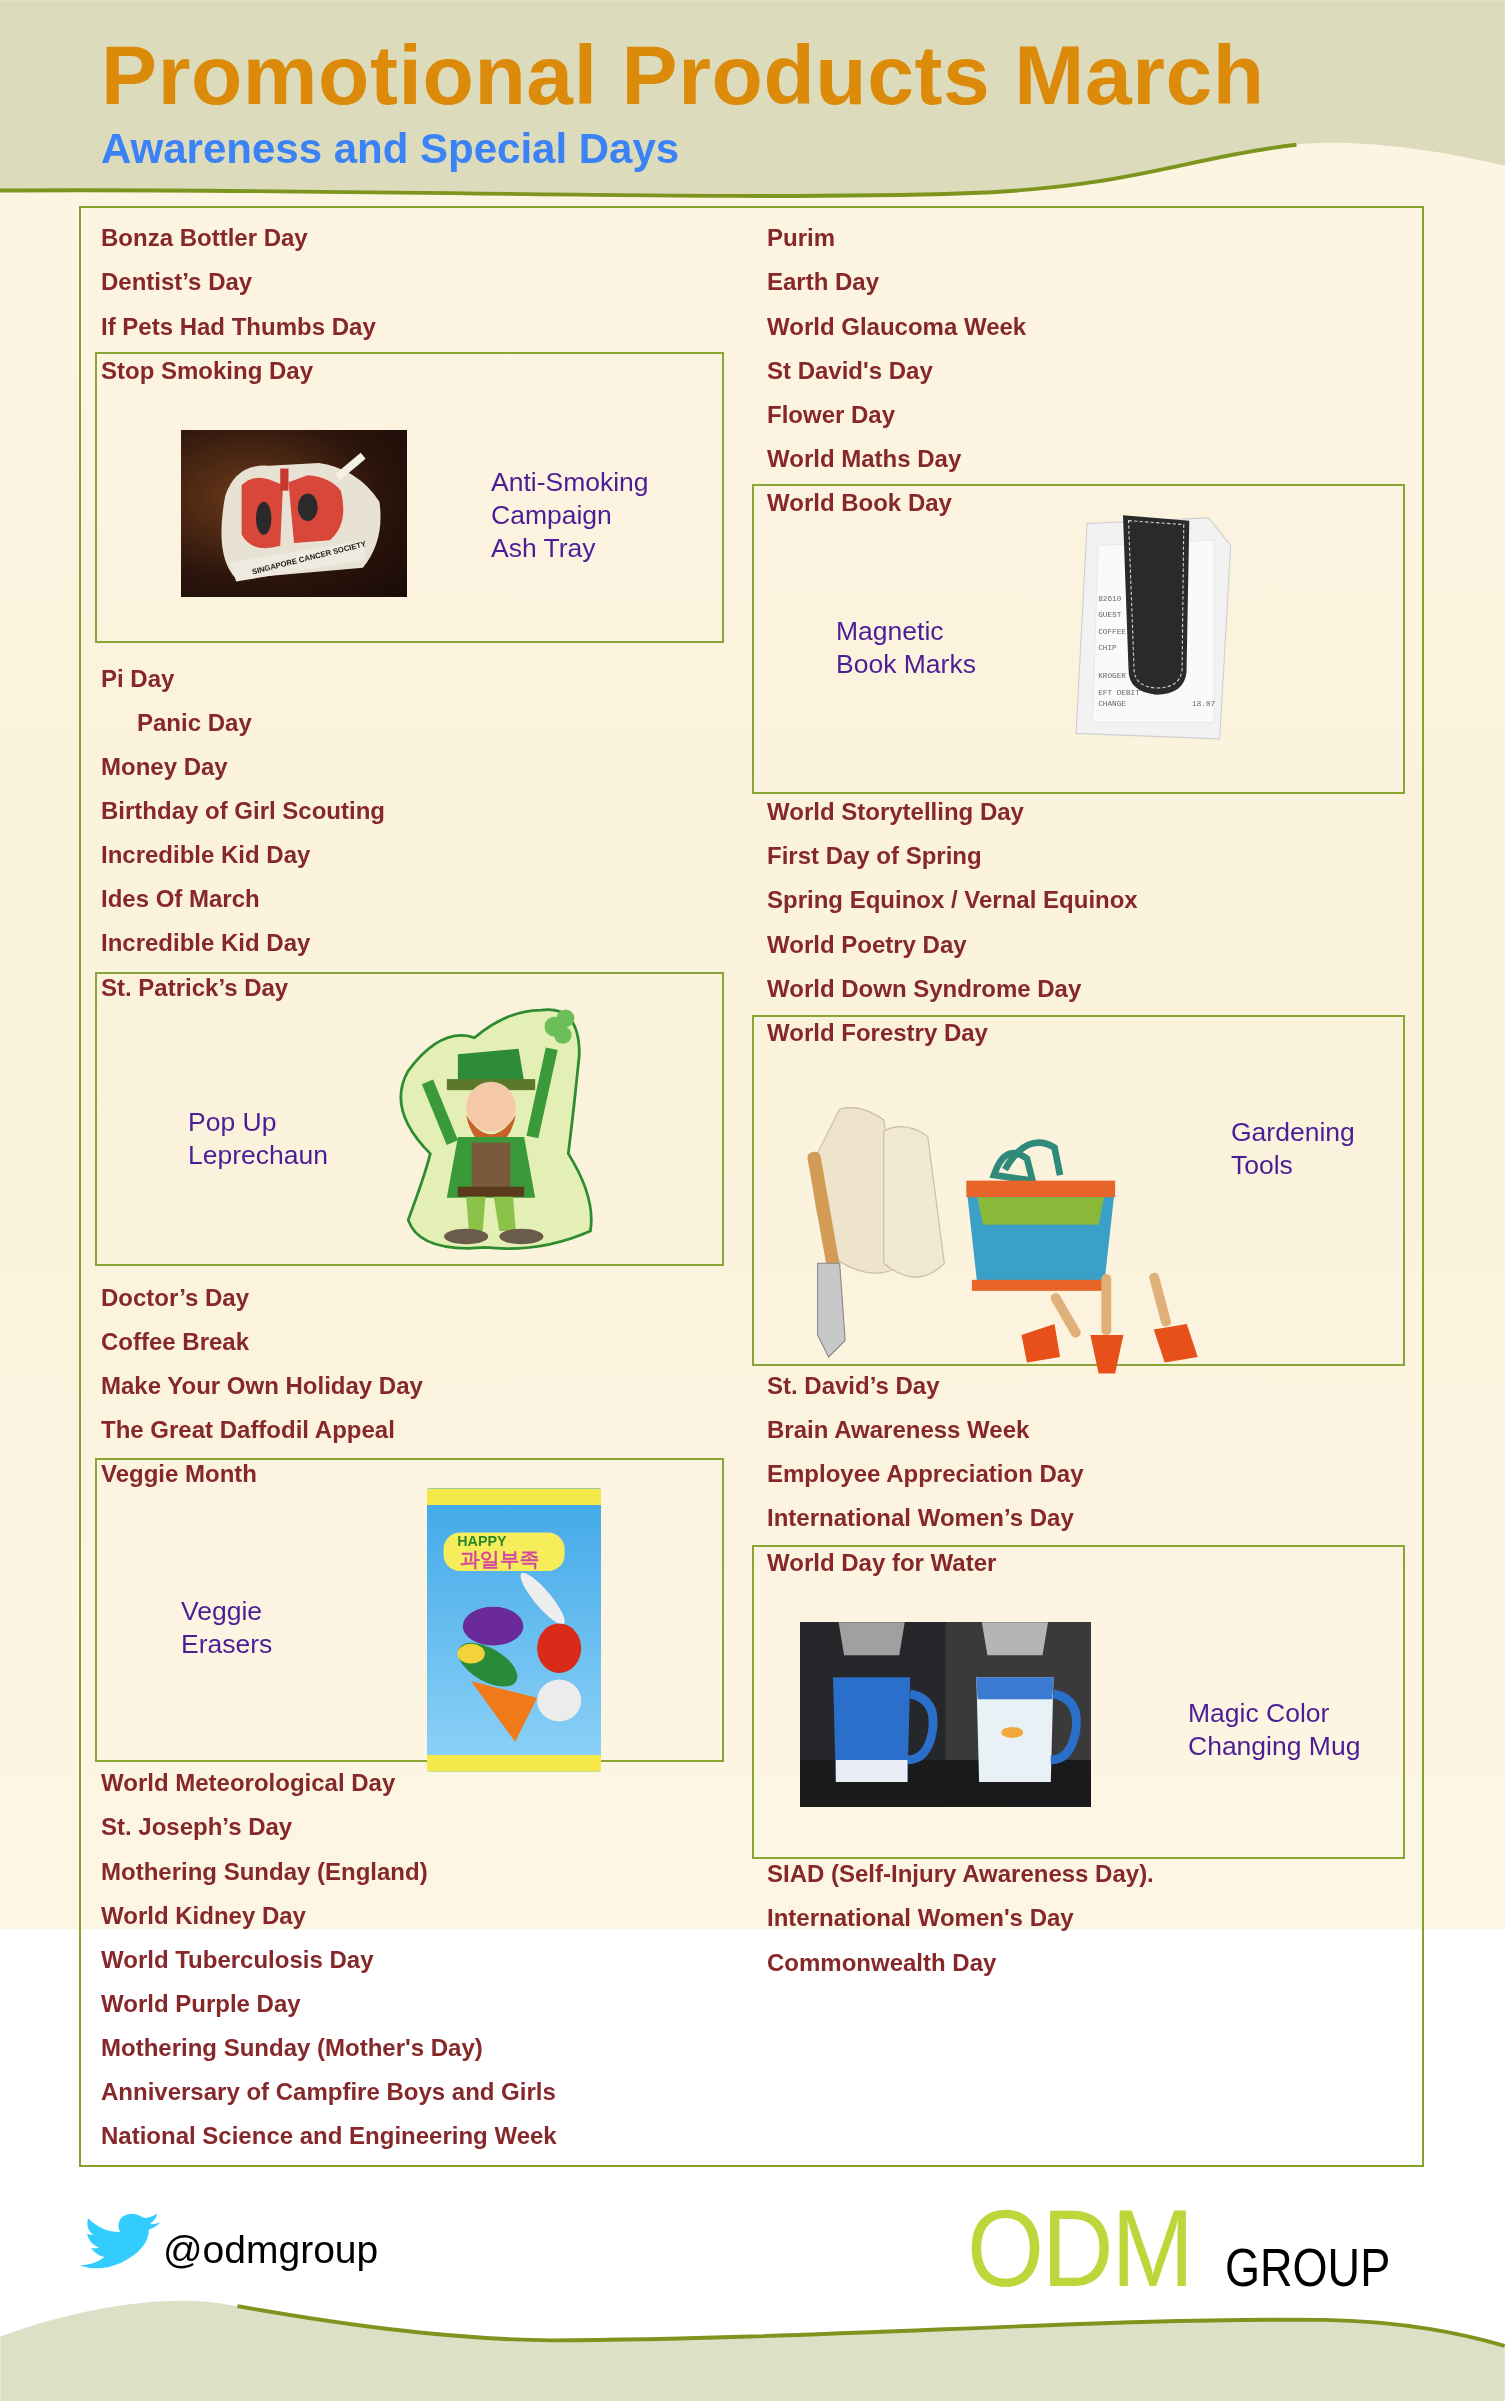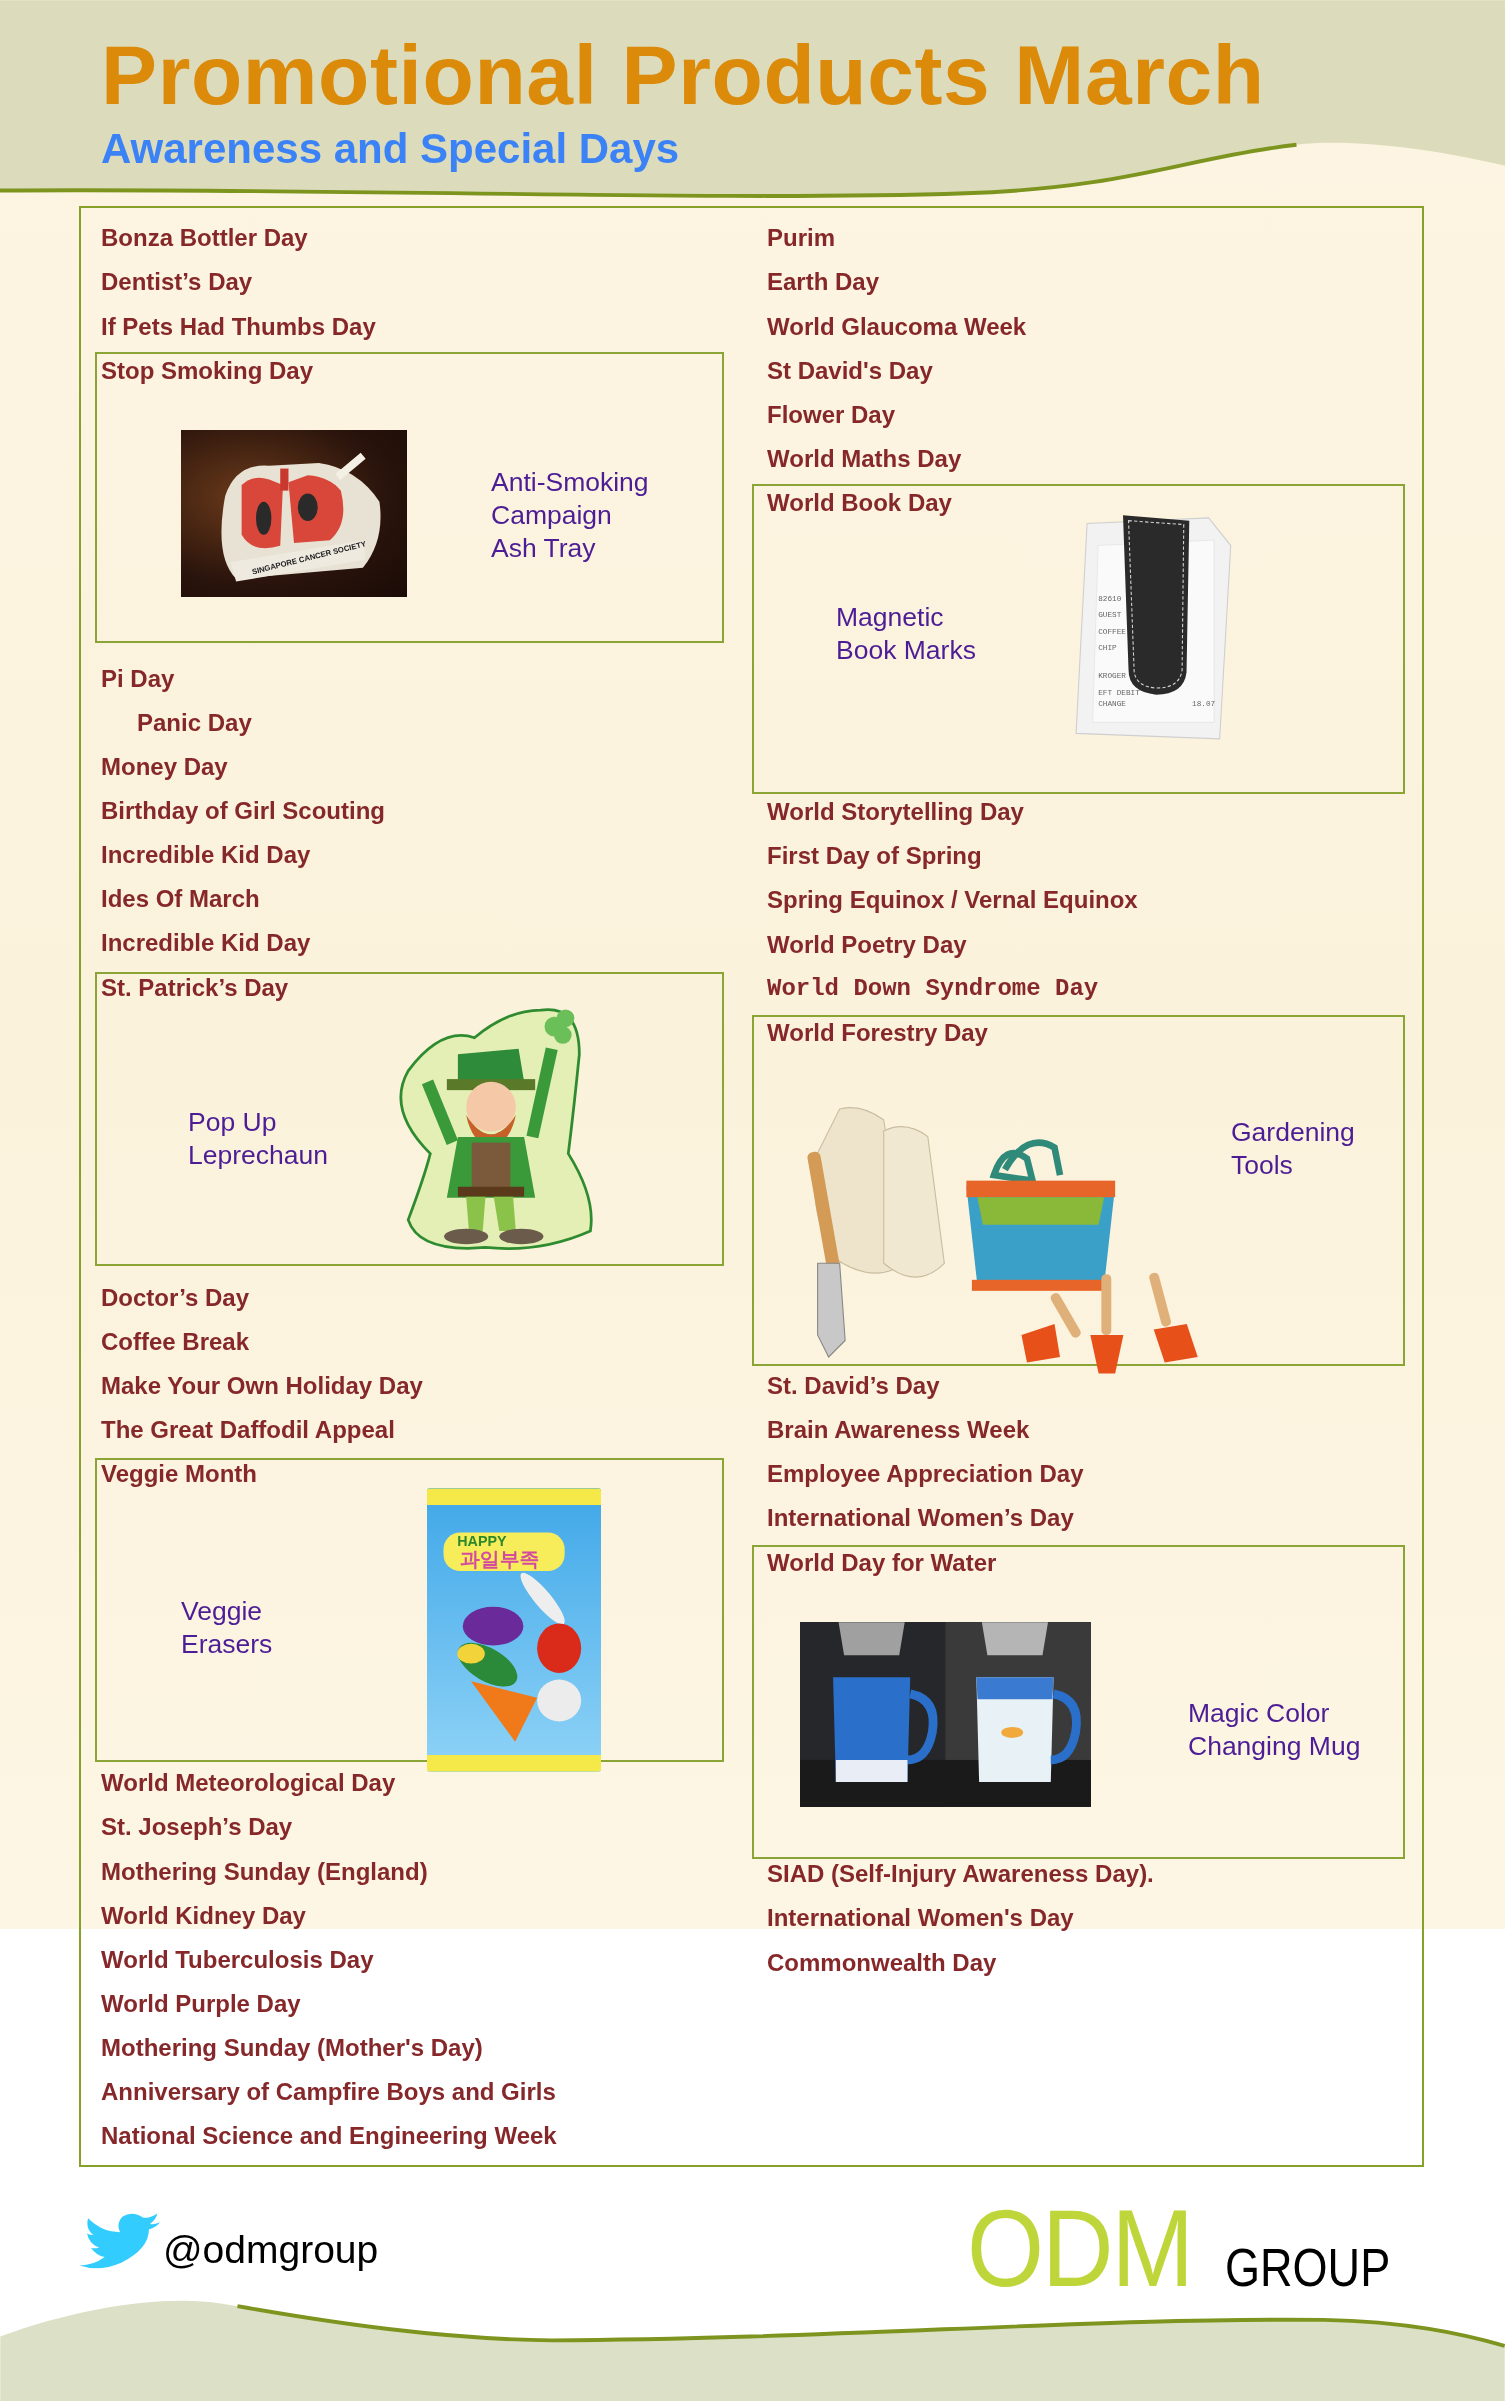--- a/index.html
+++ b/index.html
@@ -138,21 +138,21 @@
 <div class="item" style="left:101px;top:2124px;">National Science and Engineering Week</div>
 
 <div class="item" style="left:767px;top:226px;">Purim</div>
 <div class="item" style="left:767px;top:270px;">Earth Day</div>
 <div class="item" style="left:767px;top:315px;">World Glaucoma Week</div>
 <div class="item" style="left:767px;top:359px;">St David's Day</div>
 <div class="item" style="left:767px;top:403px;">Flower Day</div>
 <div class="item" style="left:767px;top:447px;">World Maths Day</div>
 <div class="item" style="left:767px;top:491px;">World Book Day</div>
 
-<div class="caption" style="left:836px;top:601px;">Magnetic
+<div class="caption" style="left:836px;top:615px;">Magnetic
 Book Marks</div>
 <div class="photo" style="left:872px;top:508px;width:232px;height:232px;transform:translate(193px,4.4px);">
   <svg width="232" height="232" viewBox="0 0 420 420">
     <path d="M40 20 L260 10 L300 60 L280 410 L20 400 Z" fill="#f2f2f2" stroke="#cfcfcf" stroke-width="2"></path>
     <path d="M60 60 L270 50 L270 380 L50 380 Z" fill="#fafafa" stroke="#dcdcdc"></path>
     <g font-family="Liberation Mono, monospace" font-size="14" fill="#666">
       <text x="60" y="160">82610</text>
         <text x="60" y="190">GUEST</text>
       <text x="60" y="220">COFFEE</text>
         <text x="60" y="250">CHIP</text>
@@ -163,21 +163,21 @@
     </g>
     <path d="M105 5 L225 15 L220 290 Q215 330 165 330 Q115 325 115 285 Z" fill="#2a2a2a"></path>
     <path d="M115 15 L215 22 L212 285 Q208 318 165 318 Q125 315 125 283 Z" fill="none" stroke="#d0d0d0" stroke-width="2" stroke-dasharray="6 4"></path>
   </svg>
 </div>
 
 <div class="item" style="left:767px;top:800px;">World Storytelling Day</div>
 <div class="item" style="left:767px;top:844px;">First Day of Spring</div>
 <div class="item" style="left:767px;top:888px;">Spring Equinox / Vernal Equinox</div>
 <div class="item" style="left:767px;top:933px;">World Poetry Day</div>
-<div class="item" style="left:767px;top:977px;font-family:Liberation Mono, monospace;">World Down Syndrome Day</div>
+<div class="item" style="left:767px;top:977px;">World Down Syndrome Day</div>
 <div class="item" style="left:767px;top:1021px;">World Forestry Day</div>
 
 <div class="photo" style="left:773px;top:933px;width:530px;height:281px;transform:translateY(1.1px);">
   <svg width="530" height="281" viewBox="0 0 960 510" style="position:absolute;left:0;top:166px;">
   </svg>
 </div>
 <div class="photo" style="left:773px;top:1098px;width:530px;height:281px;">
   <svg width="530" height="281" viewBox="0 0 960 510">
     <path d="M120 20 Q160 10 200 40 L240 300 Q180 340 110 290 Q60 200 80 100 Z" fill="#eee4cc" stroke="#c9bda0" stroke-width="2"></path>
     <path d="M200 60 Q240 40 280 70 L310 300 Q260 350 200 300 Z" fill="#f1e8d2" stroke="#c9bda0" stroke-width="2"></path>

